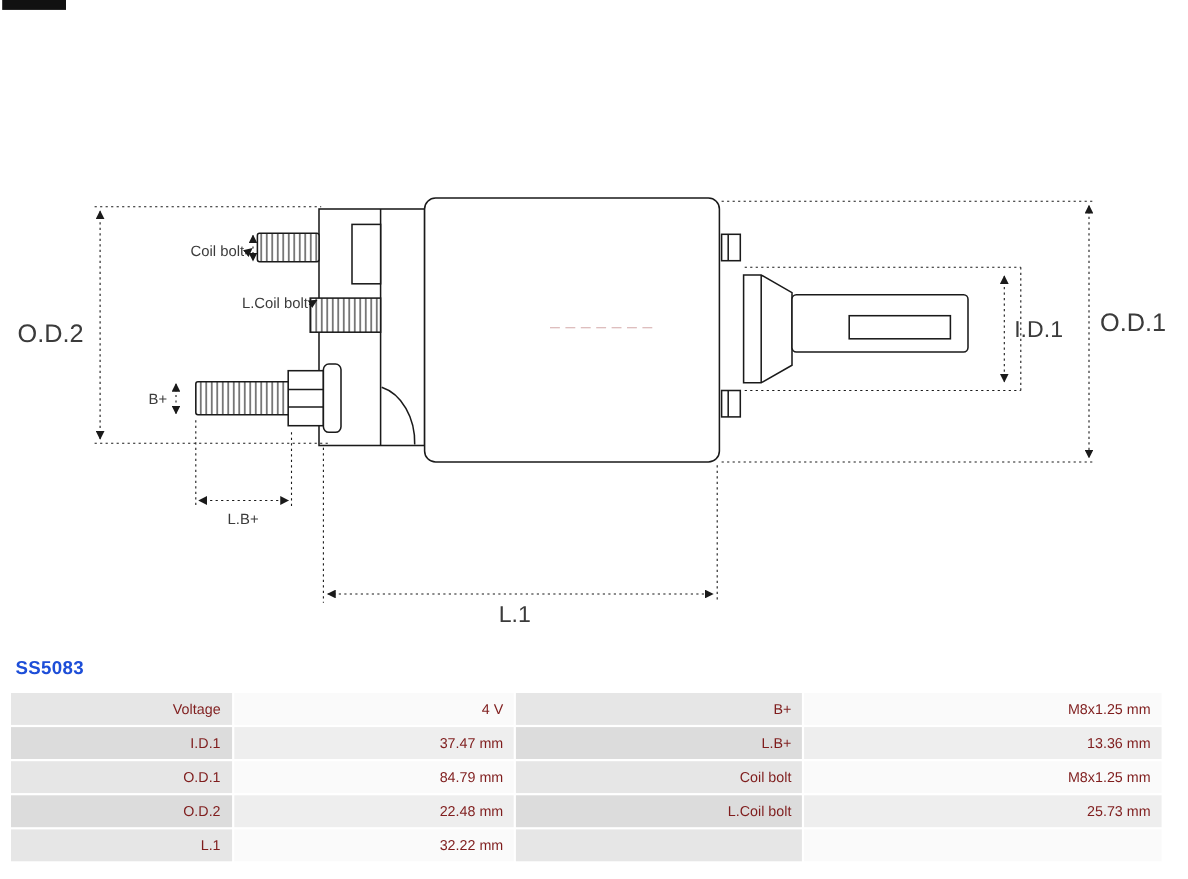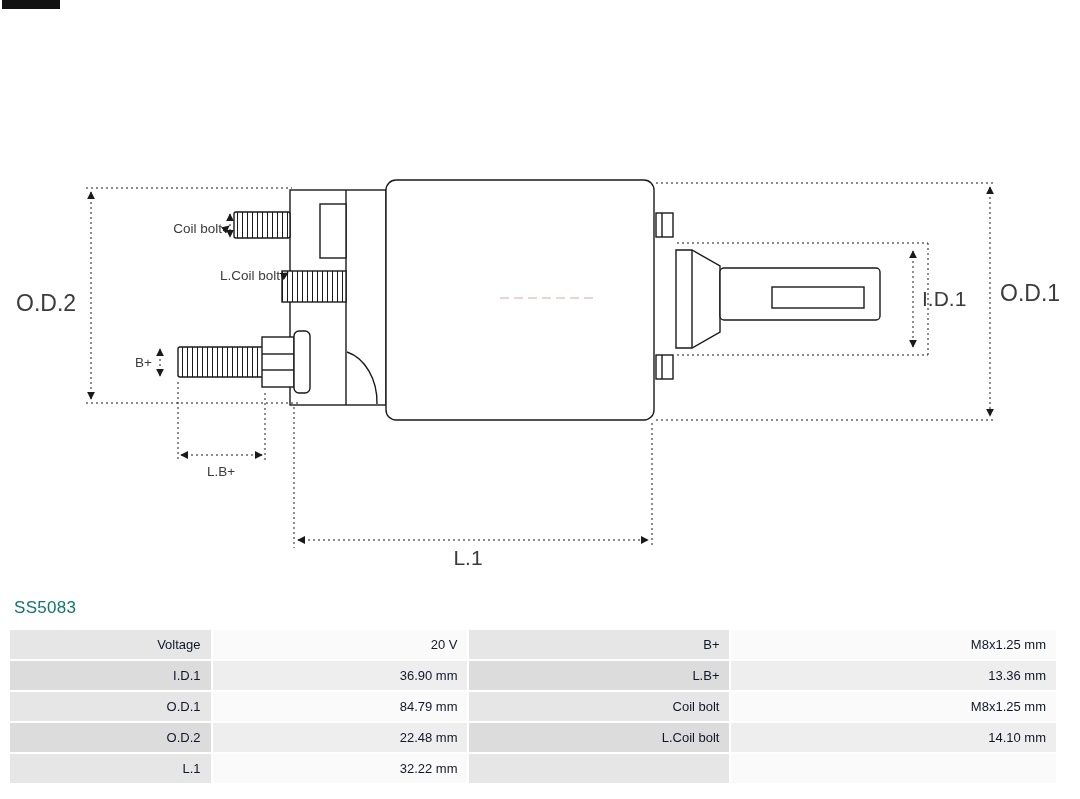--- a/index.html
+++ b/index.html
@@ -7,27 +7,27 @@
     position:relative; width:1080px; height:799px; overflow:hidden;
     background:#ffffff; font-family:"Liberation Sans", sans-serif;
   }
   .logo-bar {
     position:absolute; left:2px; top:0; width:58px; height:9px;
     background:#111111;
   }
   svg.diagram { position:absolute; left:0; top:0; }
   .product-code {
     position:absolute; left:14px; top:598px;
-    font-size:17px; font-weight:400; letter-spacing:.3px;
-    color:#0f766e;
+    font-size:17px; font-weight:700; letter-spacing:.3px;
+    color:#1d4ed8;
   }
   table.specs {
     position:absolute; left:8px; top:628px; width:1050px;
     border-collapse:separate; border-spacing:2px;
-    table-layout:fixed; font-size:13px; color:#0f172a;
+    table-layout:fixed; font-size:13px; color:#7f1d1d;
   }
   table.specs td {
     height:29px; text-align:right; padding:0 10px 0 0;
     vertical-align:middle; overflow:hidden; white-space:nowrap;
   }
   table.specs tr:nth-child(odd) td.lbl { background:#e6e6e6; }
   table.specs tr:nth-child(odd) td.val { background:#fafafa; }
   table.specs tr:nth-child(even) td.lbl { background:#dcdcdc; }
   table.specs tr:nth-child(even) td.val { background:#eeeeee; }
   text.dim-lg { font-size:23px; fill:#3b3b3b; }
@@ -133,41 +133,41 @@
   <table class="specs">
     <colgroup>
       <col style="width:199px">
         <col style="width:253px">
       <col style="width:258px">
         <col style="width:322px">
     </colgroup>
     <tbody>
       <tr>
         <td class="lbl">Voltage</td>
-        <td class="val">20 V</td>
+        <td class="val">4 V</td>
         <td class="lbl">B+</td>
         <td class="val">M8x1.25 mm</td>
       </tr>
       <tr>
         <td class="lbl">I.D.1</td>
-        <td class="val">36.90 mm</td>
+        <td class="val">37.47 mm</td>
         <td class="lbl">L.B+</td>
         <td class="val">13.36 mm</td>
       </tr>
       <tr>
         <td class="lbl">O.D.1</td>
         <td class="val">84.79 mm</td>
         <td class="lbl">Coil bolt</td>
         <td class="val">M8x1.25 mm</td>
       </tr>
       <tr>
         <td class="lbl">O.D.2</td>
         <td class="val">22.48 mm</td>
         <td class="lbl">L.Coil bolt</td>
-        <td class="val">14.10 mm</td>
+        <td class="val">25.73 mm</td>
       </tr>
       <tr>
         <td class="lbl">L.1</td>
         <td class="val">32.22 mm</td>
         <td class="lbl"></td>
         <td class="val"></td>
       </tr>
     </tbody>
   </table>
 

